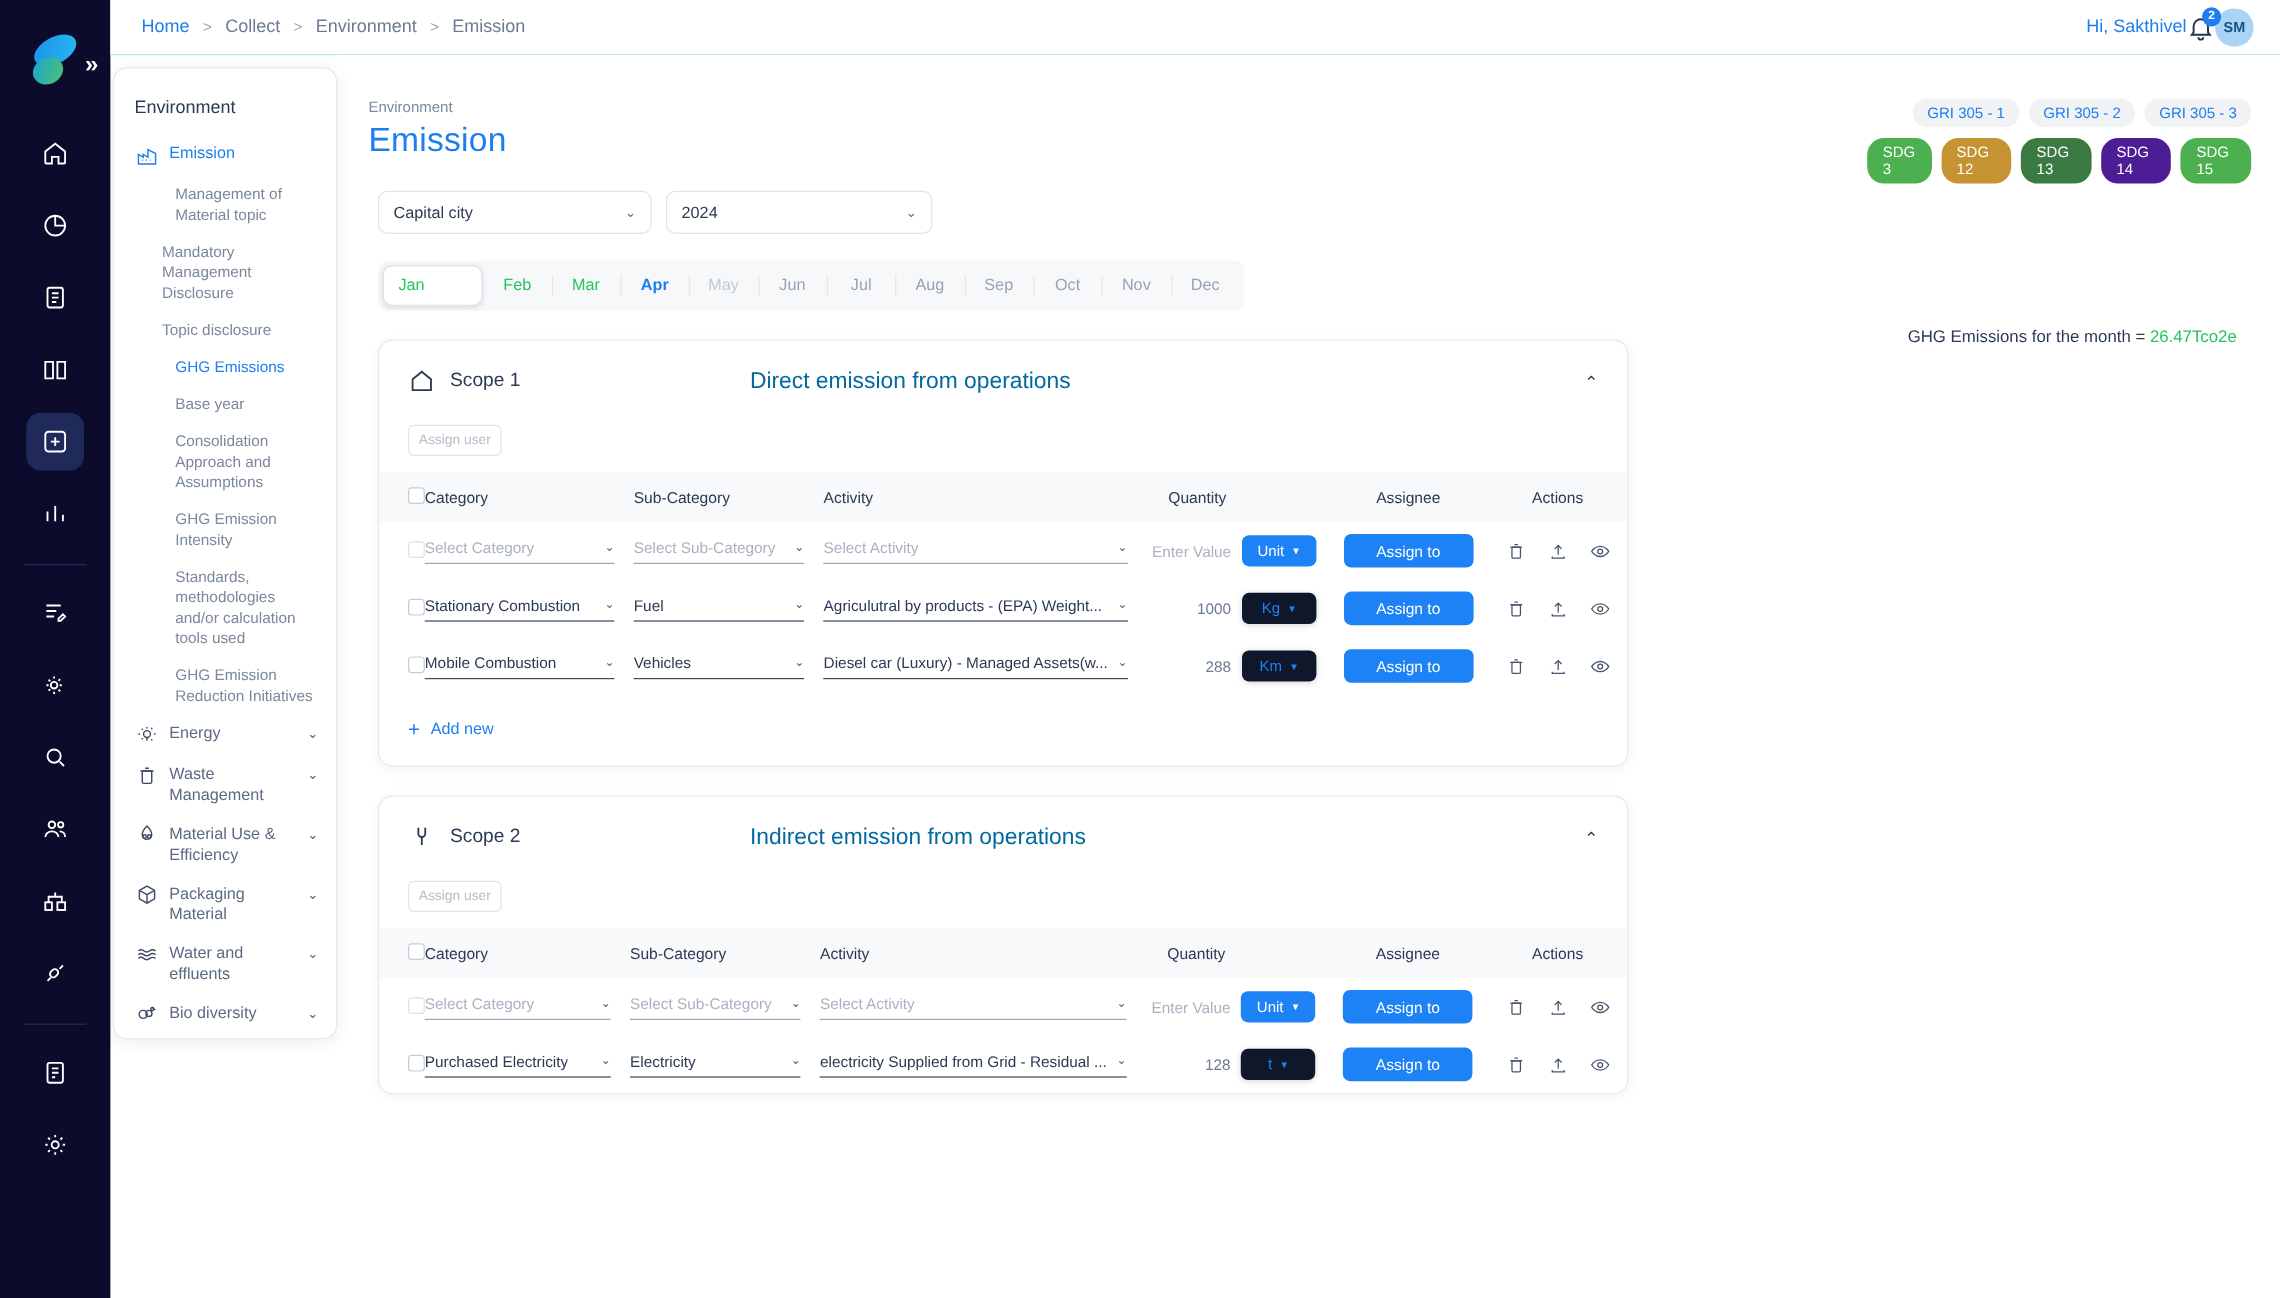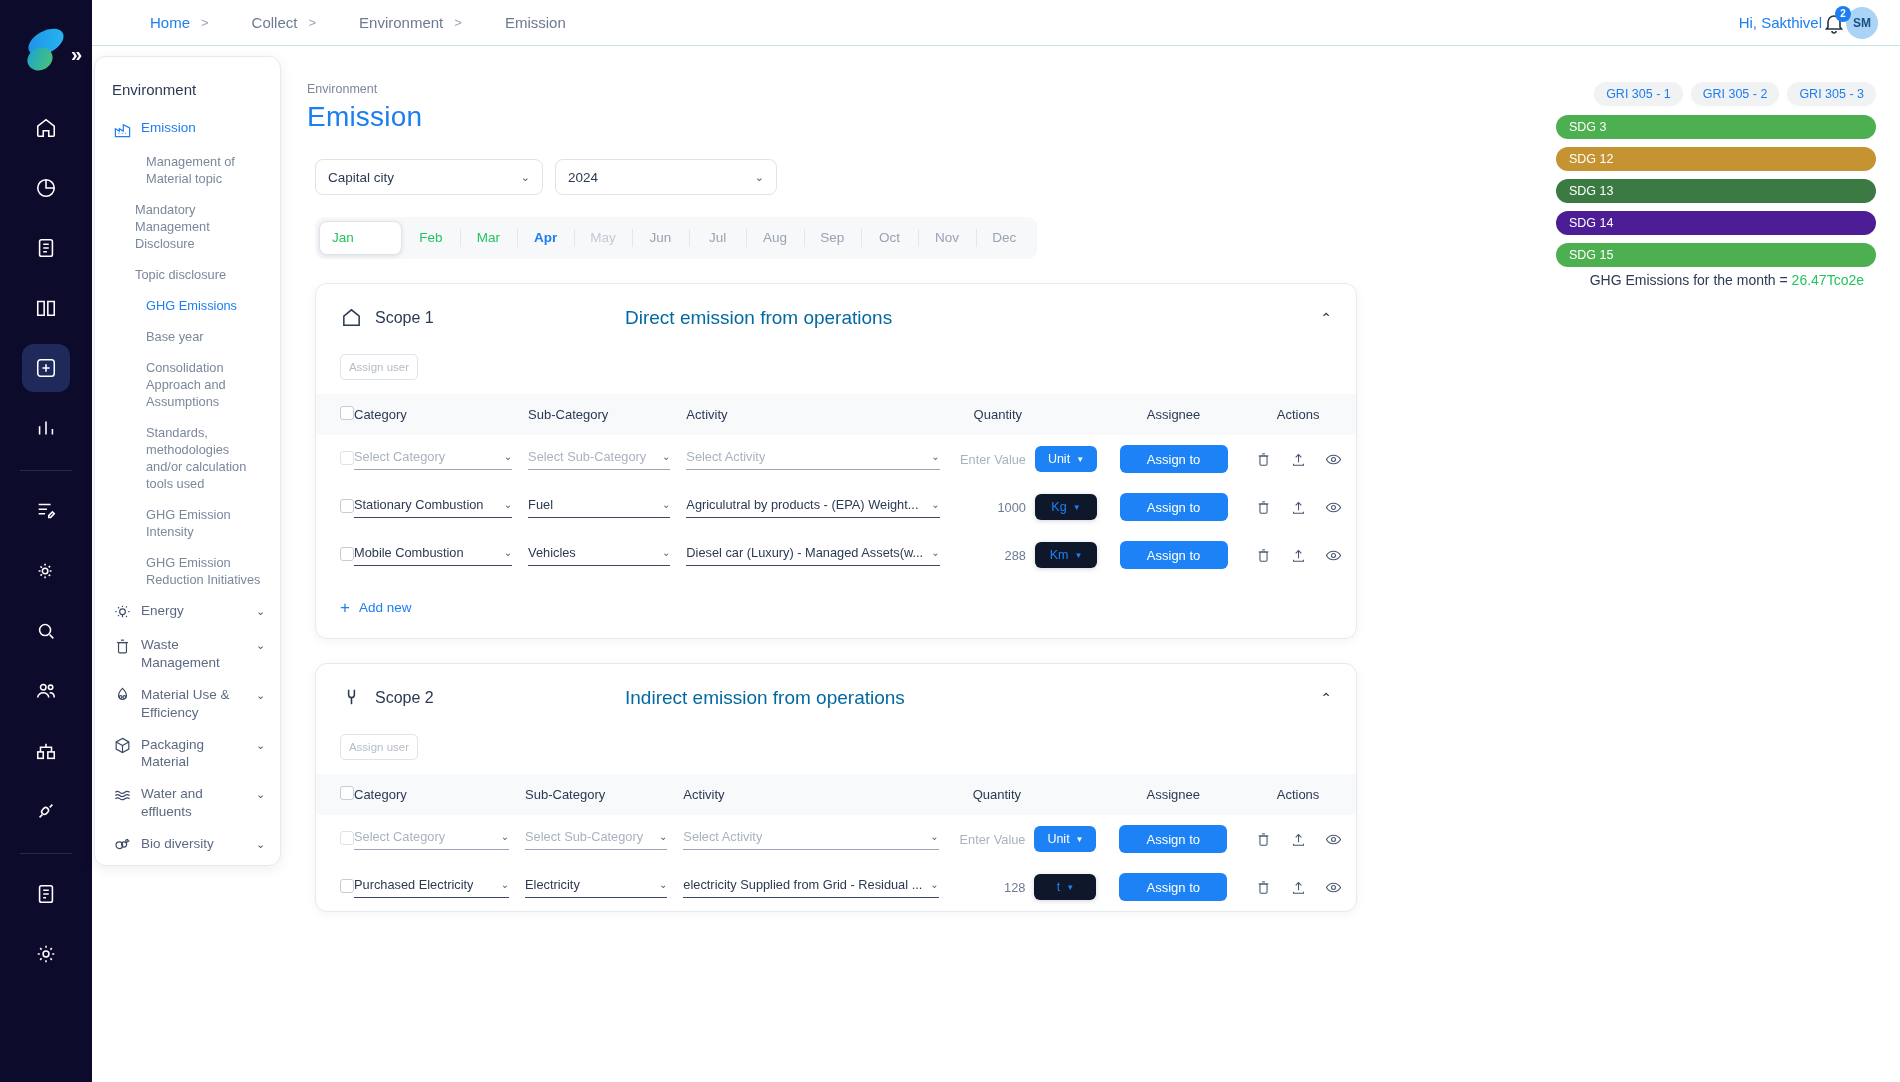--- a/index.html
+++ b/index.html
@@ -44,21 +44,21 @@
   .rail-item svg { stroke:#ffffff; fill:none; stroke-width:1.7; }
   .rail-div { width:52px; height:1px; background:#2a2850; margin:6px 0 16px 0; }
 
   
   #topbar {
     position:absolute; left:92px; top:0; width:1808px; height:46px;
     background:#ffffff; border-bottom:1px solid #bfe8e2;
     display:flex; align-items:center;
   }
   .crumbs { display:flex; align-items:center; gap:11px; margin-left:26px; font-size:15px; }
-  .crumb { color:#6c7a92; cursor:pointer;margin-left:32px; }
+  .crumb { color:#6c7a92; cursor:pointer; }
   .crumb.first { color:#1d7ef0; }
   .crumb-sep { color:#9aa6ba; font-size:13px; }
   .top-right {
     margin-left:auto; display:flex; align-items:center; margin-right:22px;
   }
   .greeting { color:#1d7ef0; font-size:15px; }
   .bell-wrap { position:relative; width:24px; height:24px; cursor:pointer; }
   .bell-wrap svg { stroke:#253248; fill:none; stroke-width:1.6; }
   .bell-badge {
     position:absolute; right:-5px; top:-5px; width:16px; height:16px; border-radius:50%;
@@ -94,21 +94,21 @@
   .np-sub.active { color:#1d7ef0; }
 
   
   #main { position:absolute; left:281px; top:46px; width:1619px; height:1036px; background:#fff; }
   .pg-head { padding:36px 0 0 26px; }
   .pg-eyebrow { font-size:12.5px; color:#7b889c; }
   .pg-title { font-size:28px; color:#1d7ef0; margin-top:5px; letter-spacing:.2px; }
 
   .tagbox { position:absolute; right:24px; top:36px; width:320px; }
   .tagrow { display:flex; gap:8px; justify-content:flex-end; }
-  .tagrow + .tagrow { margin-top:9px;flex-direction:column; }
+  .tagrow + .tagrow { margin-top:9px; }
   .gri {
     background:#f1f2f4; color:#1d7ef0; font-size:12.5px;
     padding:5px 12px; border-radius:14px; cursor:pointer;
   }
   .sdg { color:#fff; font-size:12.5px; padding:5px 13px; border-radius:14px; cursor:pointer; }
 
   
   .filters { display:flex; gap:12px; padding:26px 0 0 34px; }
   .sel {
     height:36px; border:1px solid #dfe3ea; border-radius:8px;
@@ -354,22 +354,22 @@
       </span>
       <span class="np-label blue">Emission</span>
     </div>
 
     <div class="np-sub ind">Management of Material topic</div>
     <div class="np-sub">Mandatory Management Disclosure</div>
     <div class="np-sub">Topic disclosure</div>
     <div class="np-sub ind active">GHG Emissions</div>
     <div class="np-sub ind">Base year</div>
     <div class="np-sub ind">Consolidation Approach and Assumptions</div>
+    <div class="np-sub ind">GHG Emission Intensity</div>
     <div class="np-sub ind">Standards, methodologies and/or calculation tools used</div>
-    <div class="np-sub ind">GHG Emission Intensity</div>
     <div class="np-sub ind">GHG Emission Reduction Initiatives</div>
 
     <div class="np-row">
       <span class="np-ico">
         <svg width="19" height="19" viewBox="0 0 24 24">
             <circle cx="12" cy="11" r="3.6"></circle>
             <path d="M12 14.6V18M12 3.5v1.6M4.6 11H3M21 11h-1.6M6.4 5.4l1.2 1.2M16.4 16.4l1.2 1.2M6.4 16.6l1.2-1.2M16.4 5.6l1.2-1.2"></path>
           </svg>
       </span>
       <span class="np-label">Energy</span>

